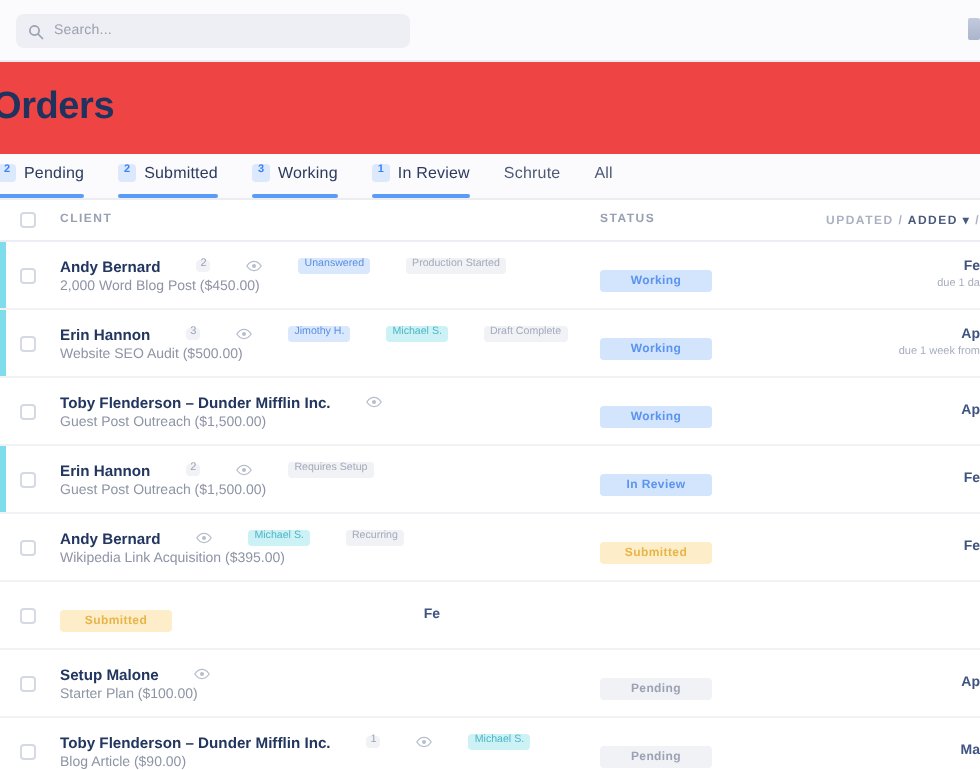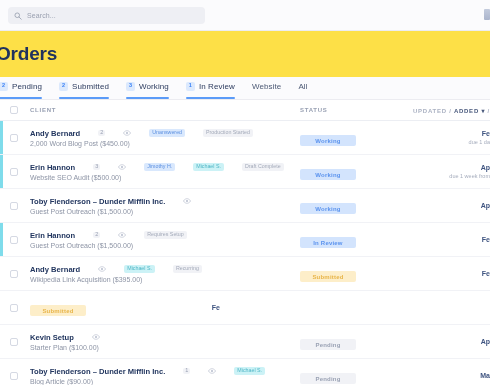--- a/index.html
+++ b/index.html
@@ -38,21 +38,21 @@
     width: 6px; height: 11px;
     background: linear-gradient(#c3cbdd,#aab4cc);
     border-radius: 1px;
   }
   .topbar-divider {
     position: absolute; left:0; right:0; bottom:0;
     height:1px; background:#ececf1;
   }
 
   
-  .page-head { padding: 12px 0 0 0; background:#fde047; }
+  .page-head { padding: 12px 0 0 0; background:#ef4444; }
   .page-title {
     font-size: 19px; font-weight: bold; color: #20325e;
     padding-left: 0px; margin-left: -4px; letter-spacing: -.2px;
   }
 
   
   .tabs {
     display: flex; align-items: flex-end;
     margin-top: 12px;
     height: 22px;
@@ -201,21 +201,21 @@
         <span class="tab-count">3</span>
         <span class="tab-label">Working</span>
         <span class="tab-underline"></span>
       </div>
       <div class="tab active">
         <span class="tab-count">1</span>
         <span class="tab-label">In Review</span>
         <span class="tab-underline"></span>
       </div>
       <div class="tab no-underline">
-        <span class="tab-label">Website</span>
+        <span class="tab-label">Schrute</span>
 
       </div>
       <div class="tab no-underline">
         <span class="tab-label">All</span>
 
       </div>
     </div>
     <div class="tabs-rule"></div>
   </div>
 
@@ -378,21 +378,21 @@
               <span class="date-main">Fe</span>
             </div>
           </div>
         </div>
         <div class="row no-accent">
           <div class="col-check">
             <span class="chk"></span>
           </div>
           <div class="col-client">
             <div class="client-line1">
-              <span class="client-name">Kevin Setup</span>
+              <span class="client-name">Setup Malone</span>
               <span class="eye-icon">
                 <svg width="8" height="6" viewBox="0 0 20 13">
                   <path d="M1 6.5C3.8 2.3 6.8 .8 10 .8s6.2 1.5 9 5.7c-2.8 4.2-5.8 5.7-9 5.7S3.8 10.7 1 6.5z" fill="none" stroke="#b6bdcc" stroke-width="1.6"></path>
                   <circle cx="10" cy="6.5" r="2.5" fill="#b6bdcc"></circle>
                 </svg>
               </span>
             </div>
             <div class="client-sub">Starter Plan ($100.00)</div>
           </div>
           <div class="col-status"><span class="status-pill pending">Pending</span></div>

